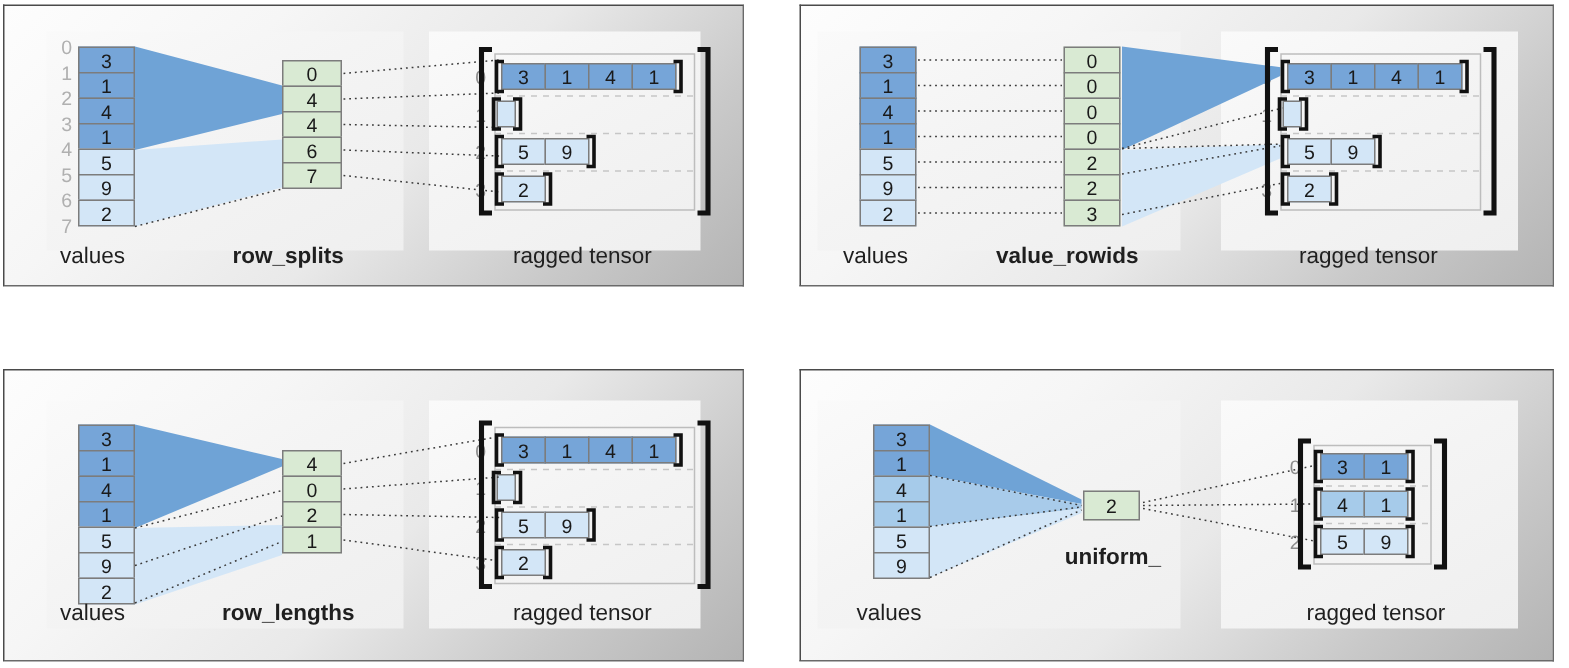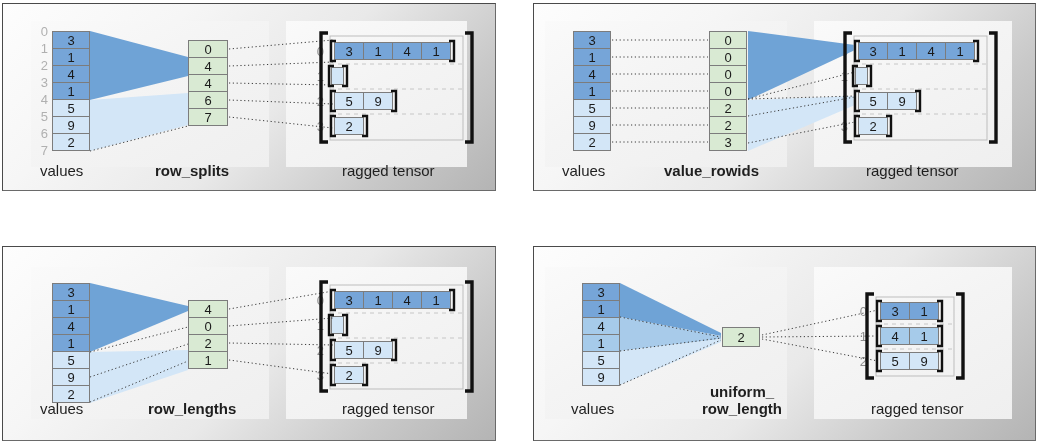--- a/index.html
+++ b/index.html
@@ -289,22 +289,21 @@
   <div class="col">
     <div class="cell c-dark" style="left:880px; top:302px; width:30px; height:18px;">3</div>
     <div class="cell c-dark" style="left:909px; top:302px; width:30px; height:18px;">1</div>
     <div class="cell c-mid" style="left:880px; top:327px; width:30px; height:18px;">4</div>
     <div class="cell c-mid" style="left:909px; top:327px; width:30px; height:18px;">1</div>
     <div class="cell c-light" style="left:880px; top:352px; width:30px; height:18px;">5</div>
     <div class="cell c-light" style="left:909px; top:352px; width:30px; height:18px;">9</div>
   </div>
 
   <div class="caption" style="left:571px; top:400px;">values</div>
-  <div class="caption bold center" style="left:686px; top:383px; width:112px;">uniform_</div>
-  <div class="caption bold center" style="left:686px; top:400px; width:112px;">row_length</div>
+  <div class="caption bold center" style="left:686px; top:363px; width:112px;">uniform_</div>
   <div class="caption" style="left:871px; top:400px;">ragged tensor</div>
 
   <svg class="overlay" viewBox="0 0 1046 445">
 
     <polygon class="beam-dark" points="90,31 90,100 188,76 188,57"></polygon>
 
     <polygon class="beam-light" points="90,100 90,151 188,125 188,93"></polygon>
 
     <path class="dotline" d="M229,49 L333,40"></path>
     <path class="dotline" d="M229,66 L333,62"></path>

